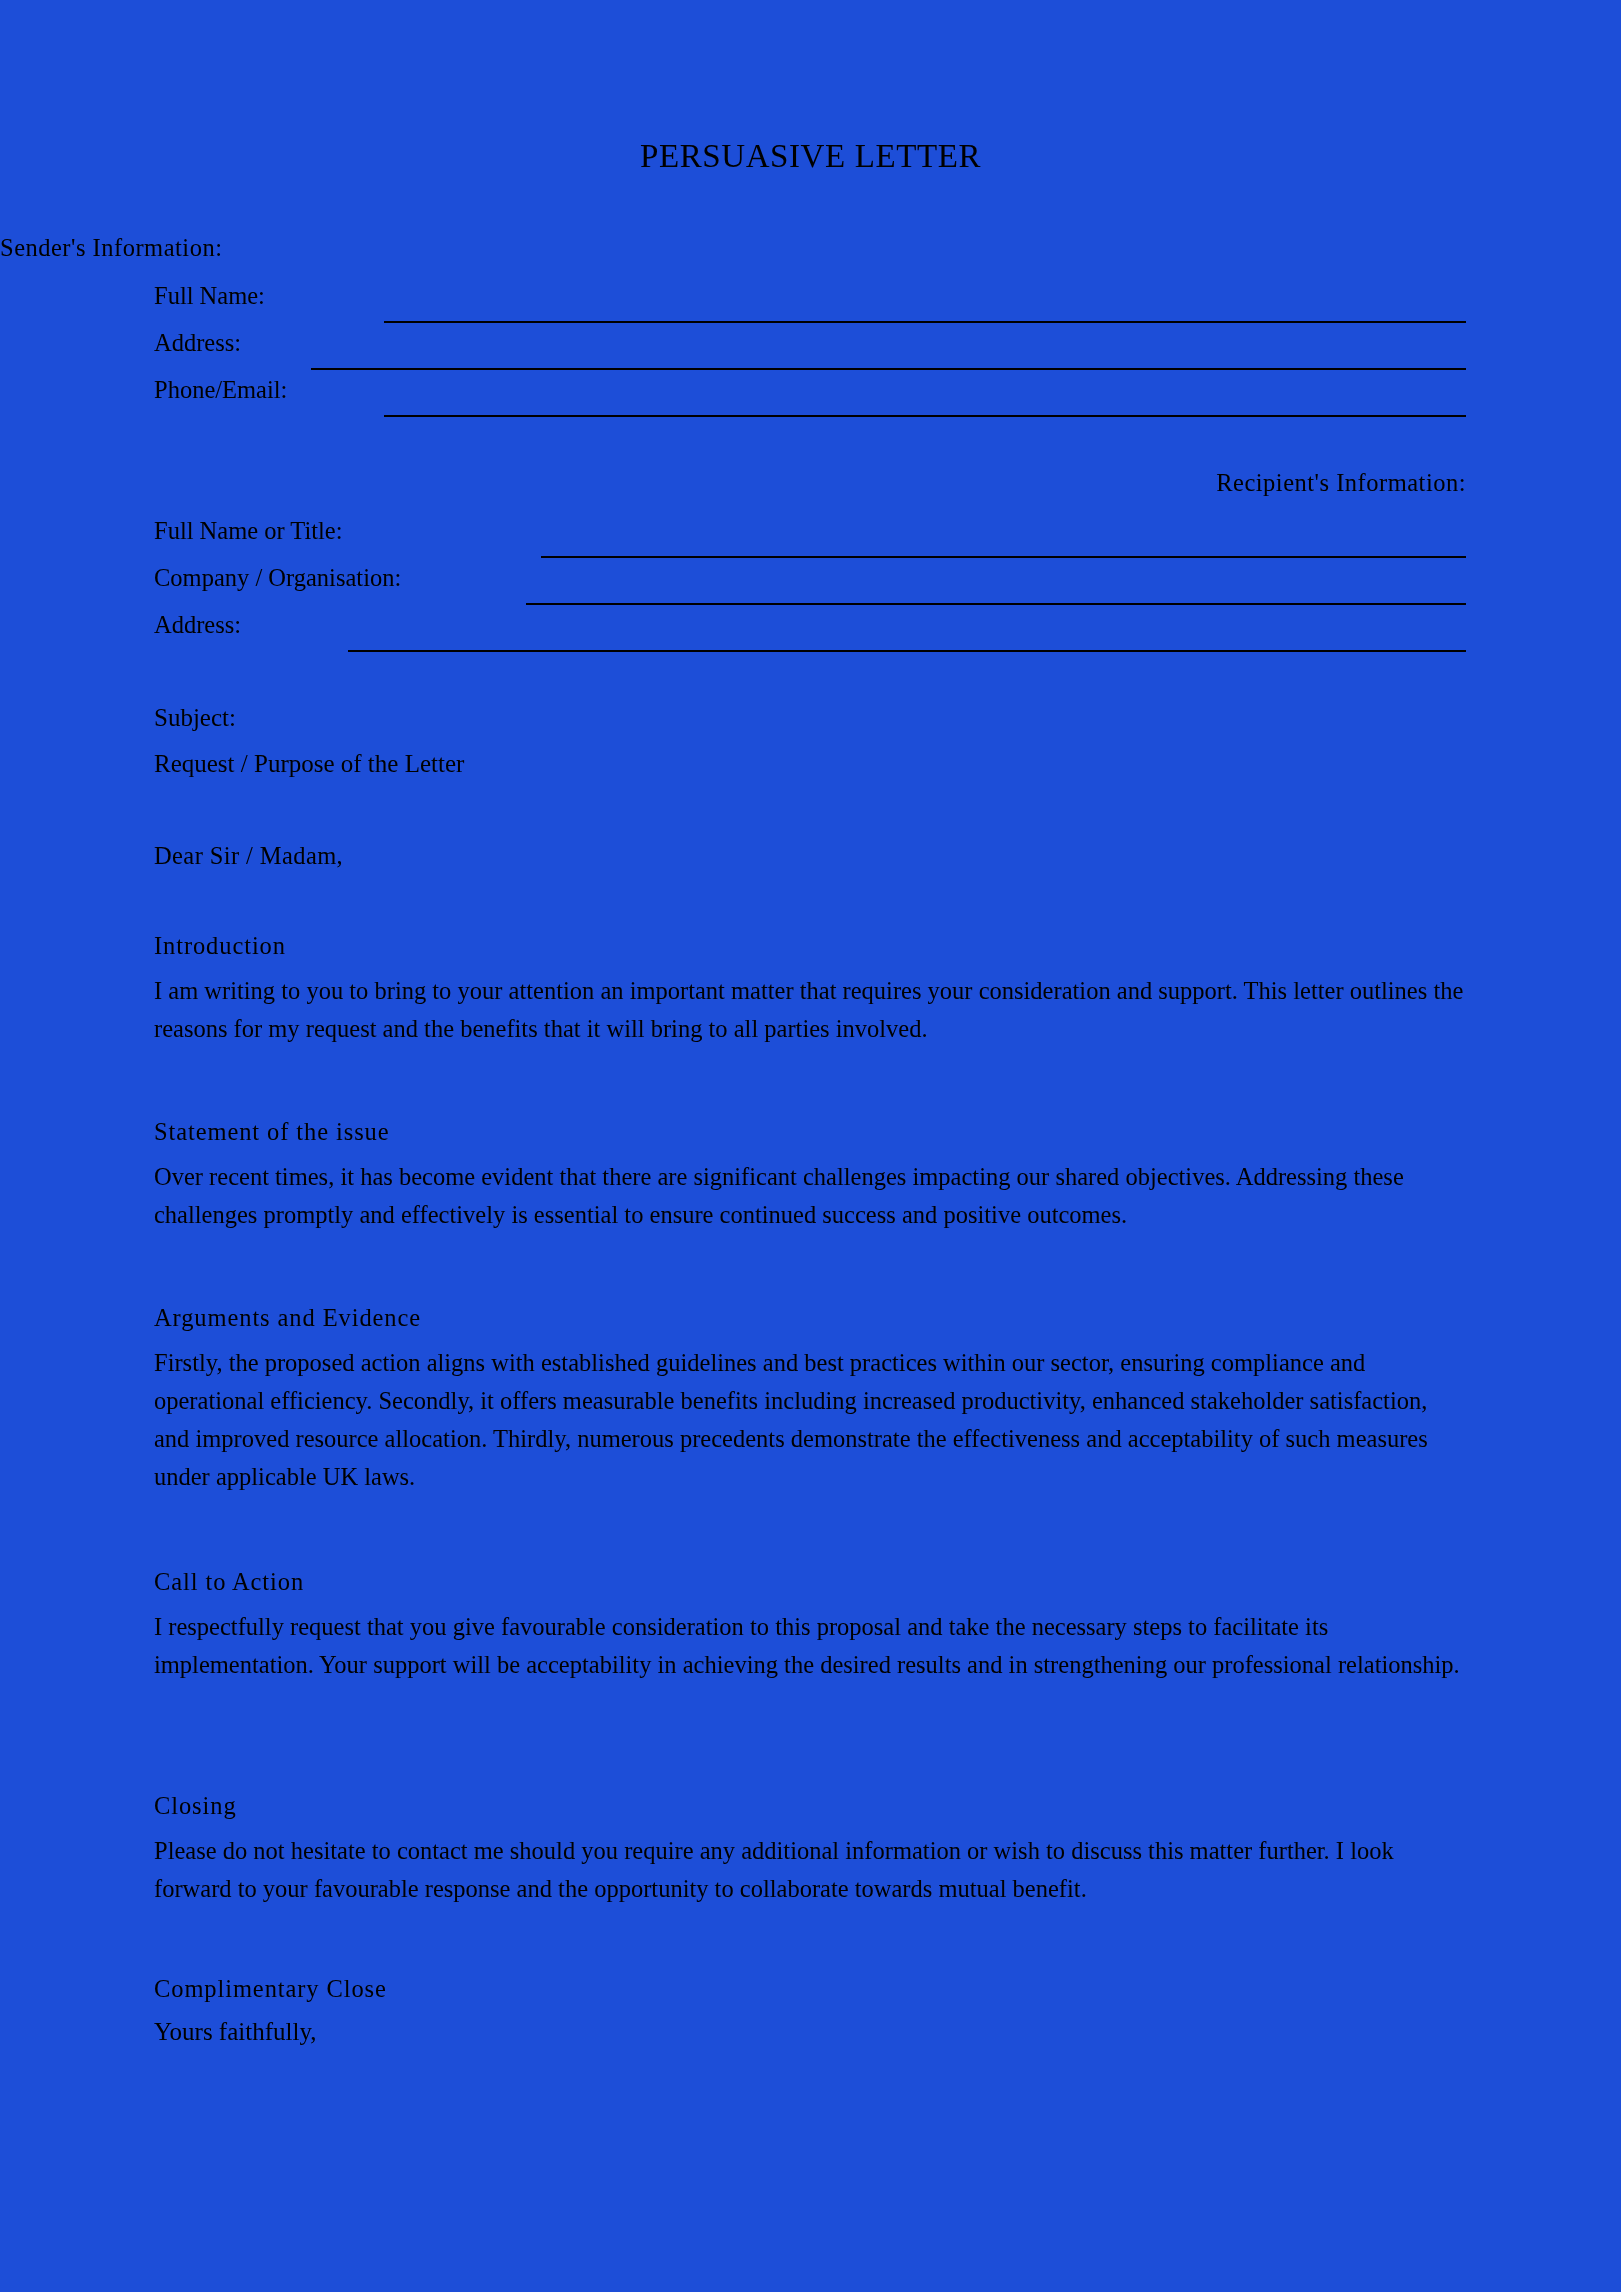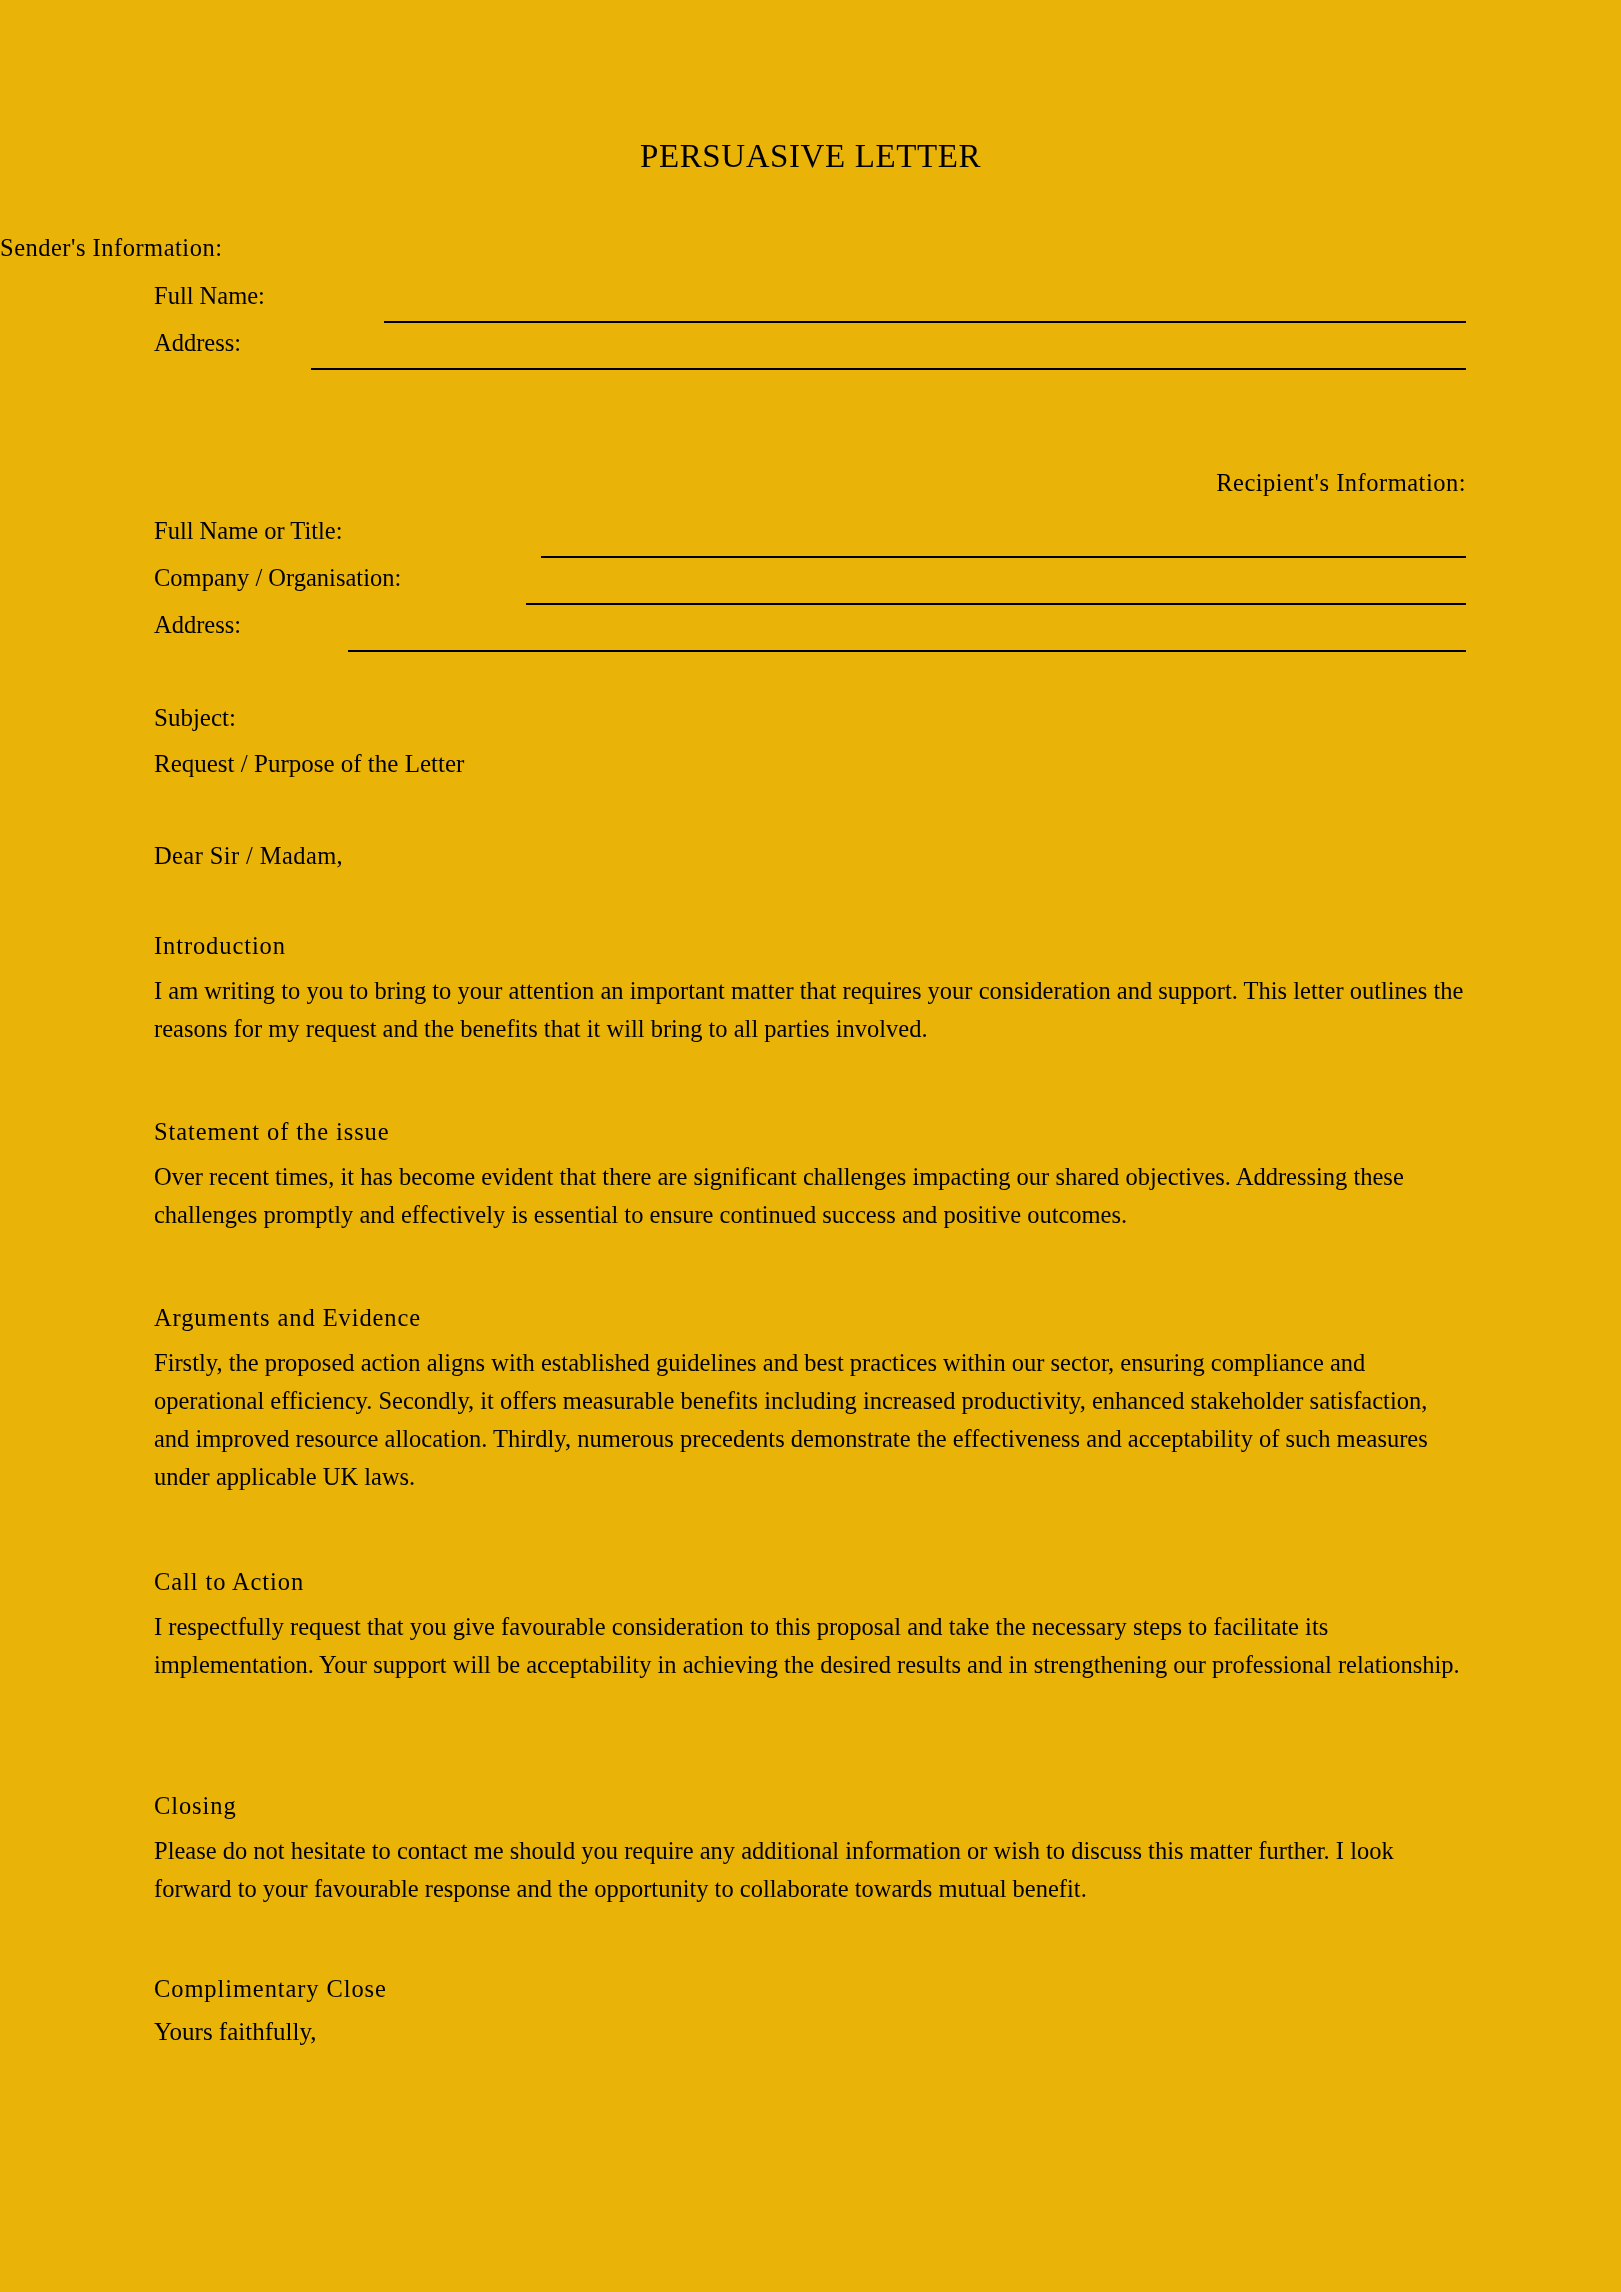--- a/index.html
+++ b/index.html
@@ -14,21 +14,21 @@
     font-family: "Liberation Serif", "DejaVu Serif", serif;
     color: #000000;
     overflow: hidden;
   }
 
   .page {
     position: absolute;
     left: 0; top: 0;
     width: 1621px;
     height: 2293px;
-    background: #eab308;
+    background: #1d4ed8;
   }
 
   
   .doc-title {
     position: absolute;
     left: 0;
     top: 116px;
     width: 1621px;
     text-align: center;
     font-size: 33px;
@@ -122,20 +122,24 @@
   <div class="field-row" style="left:154px; top:280px;">
     <span class="field-label">Full Name:</span>
     <span class="field-rule" style="left:230px; right:0;"></span>
   </div>
 
   <div class="field-row" style="left:154px; top:327px;">
     <span class="field-label">Address:</span>
     <span class="field-rule" style="left:157px; right:0;"></span>
   </div>
 
+  <div class="field-row" style="left:154px; top:374px;">
+    <span class="field-label">Phone/Email:</span>
+    <span class="field-rule" style="left:230px; right:0;"></span>
+  </div>
 
   <div class="block" style="left:154px; top:468px;text-align:right;">
     <div class="group-label">Recipient's Information:</div>
   </div>
 
   <div class="field-row" style="left:154px; top:515px;">
     <span class="field-label">Full Name or Title:</span>
     <span class="field-rule" style="left:387px; right:0;"></span>
   </div>
 

